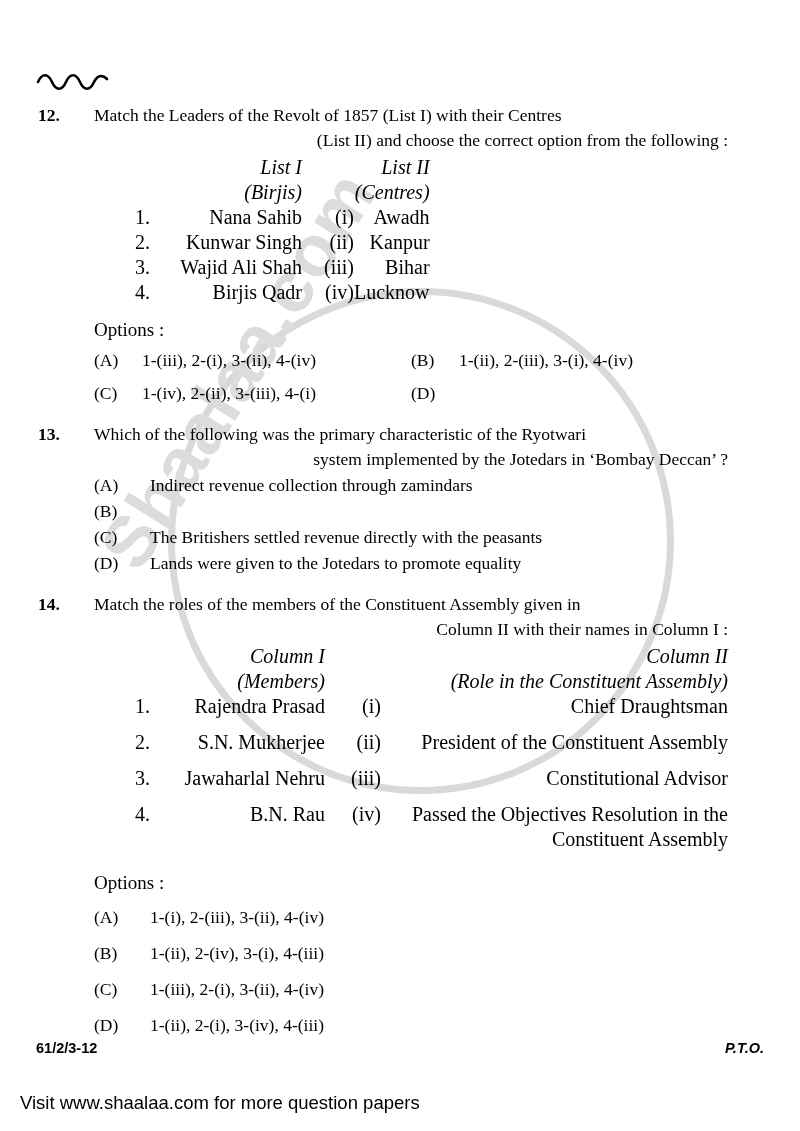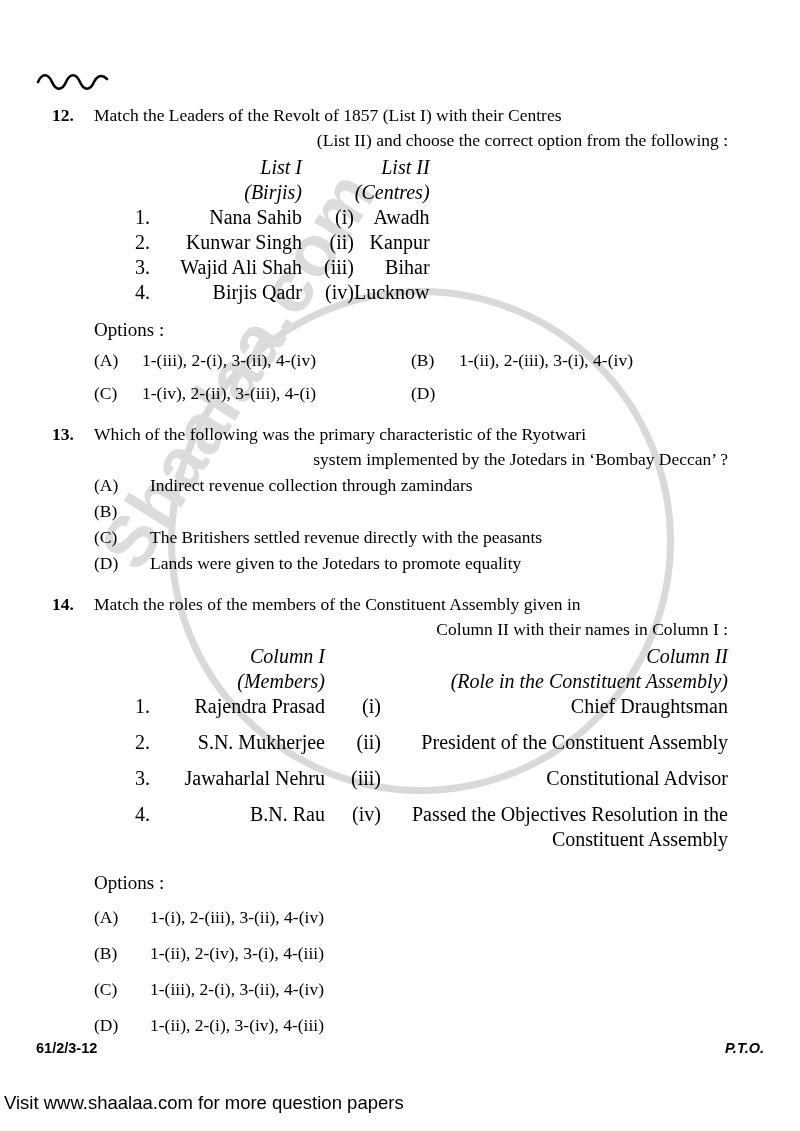--- a/index.html
+++ b/index.html
@@ -79,21 +79,20 @@
     margin-bottom: 4px;
   }
   .q-num {
     position: absolute;
     left: 0;
     top: 0;
     width: 50px;
     font-size: 17.5px;
     font-weight: bold;
     line-height: 25px;
-    text-align: center;
   }
   .q-body {
     margin-left: 56px;
     font-size: 17.5px;
     line-height: 25px;
   }
   .q-stem {
     text-align: justify;
     text-justify: inter-word;
   }
@@ -213,21 +212,21 @@
   }
   .footer .f-right {
     position: absolute;
     right: 0; top: 0;
     font-size: 14.5px;
     font-style: italic;
     font-weight: 600;
   }
   .site-note {
     position: absolute;
-    left: 4px;
+    left: 20px;
     top: 1092px;
     font-family: "Liberation Sans", "DejaVu Sans", sans-serif;
     font-size: 18.5px;
     color: #000;
   }
 </style>
 </head>
 <body>
 
 <div id="watermark">

